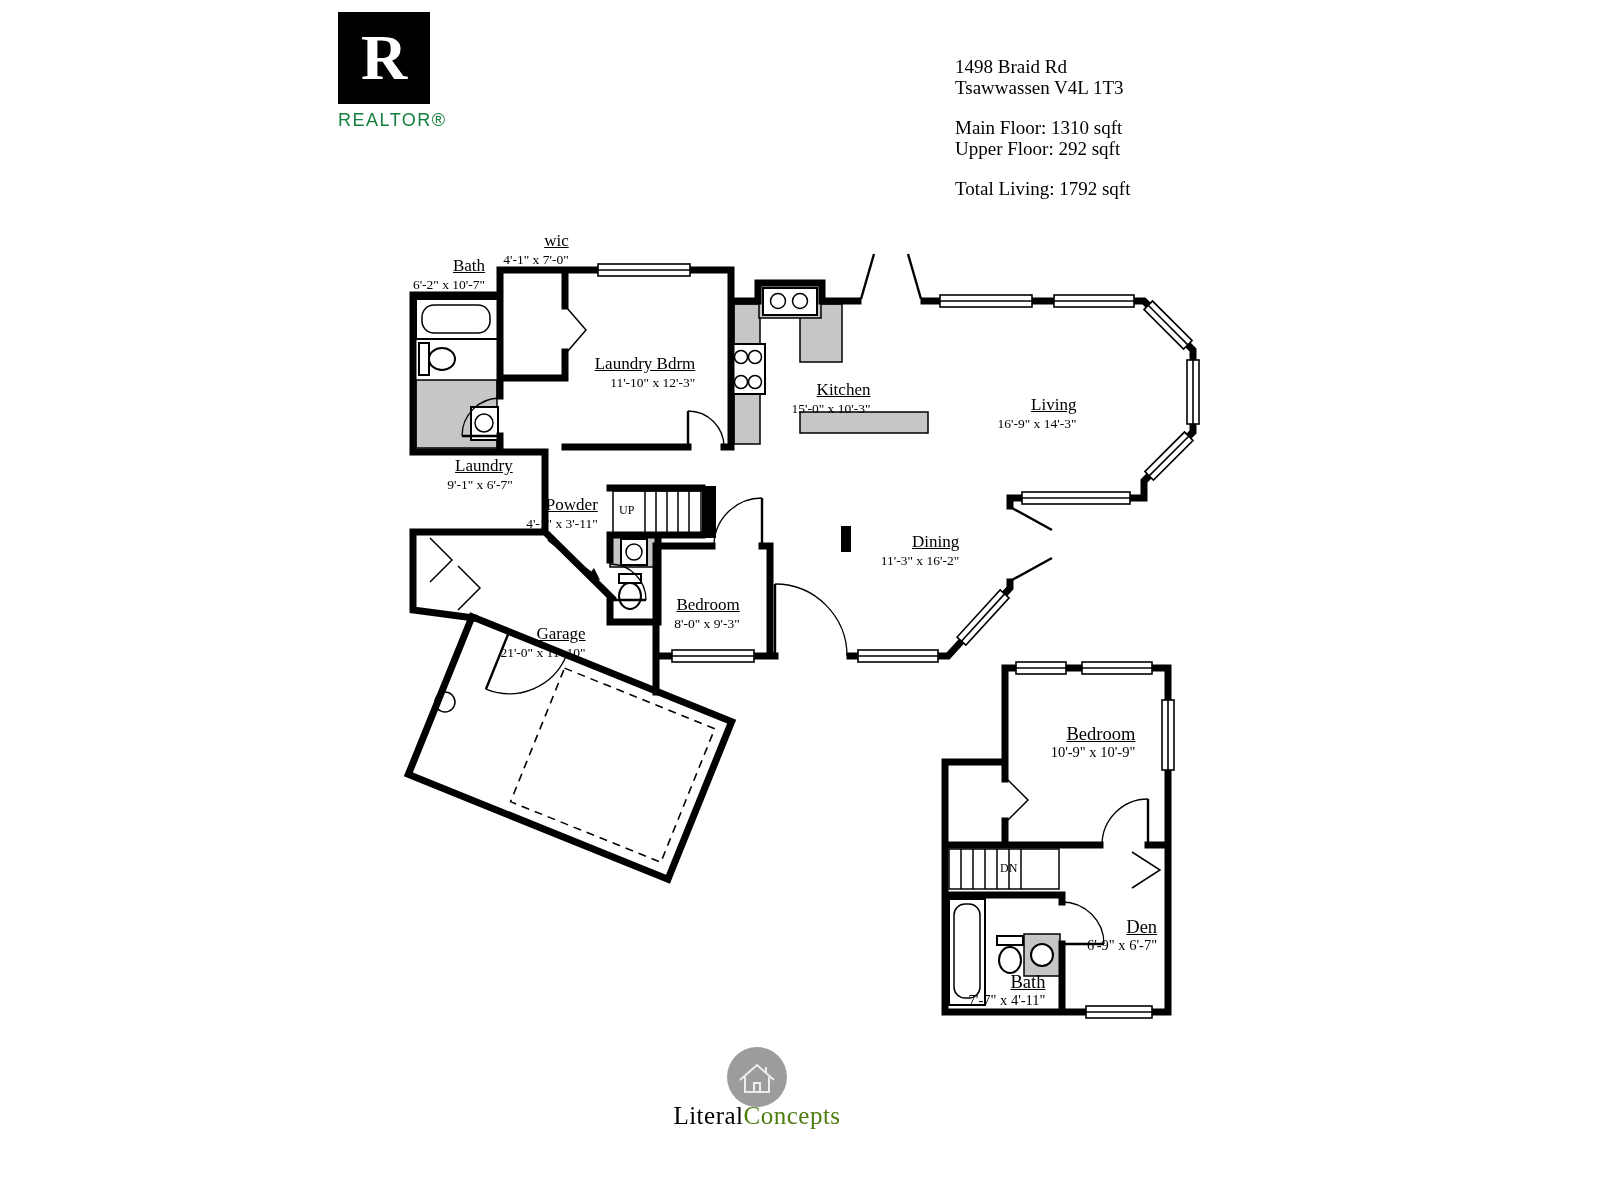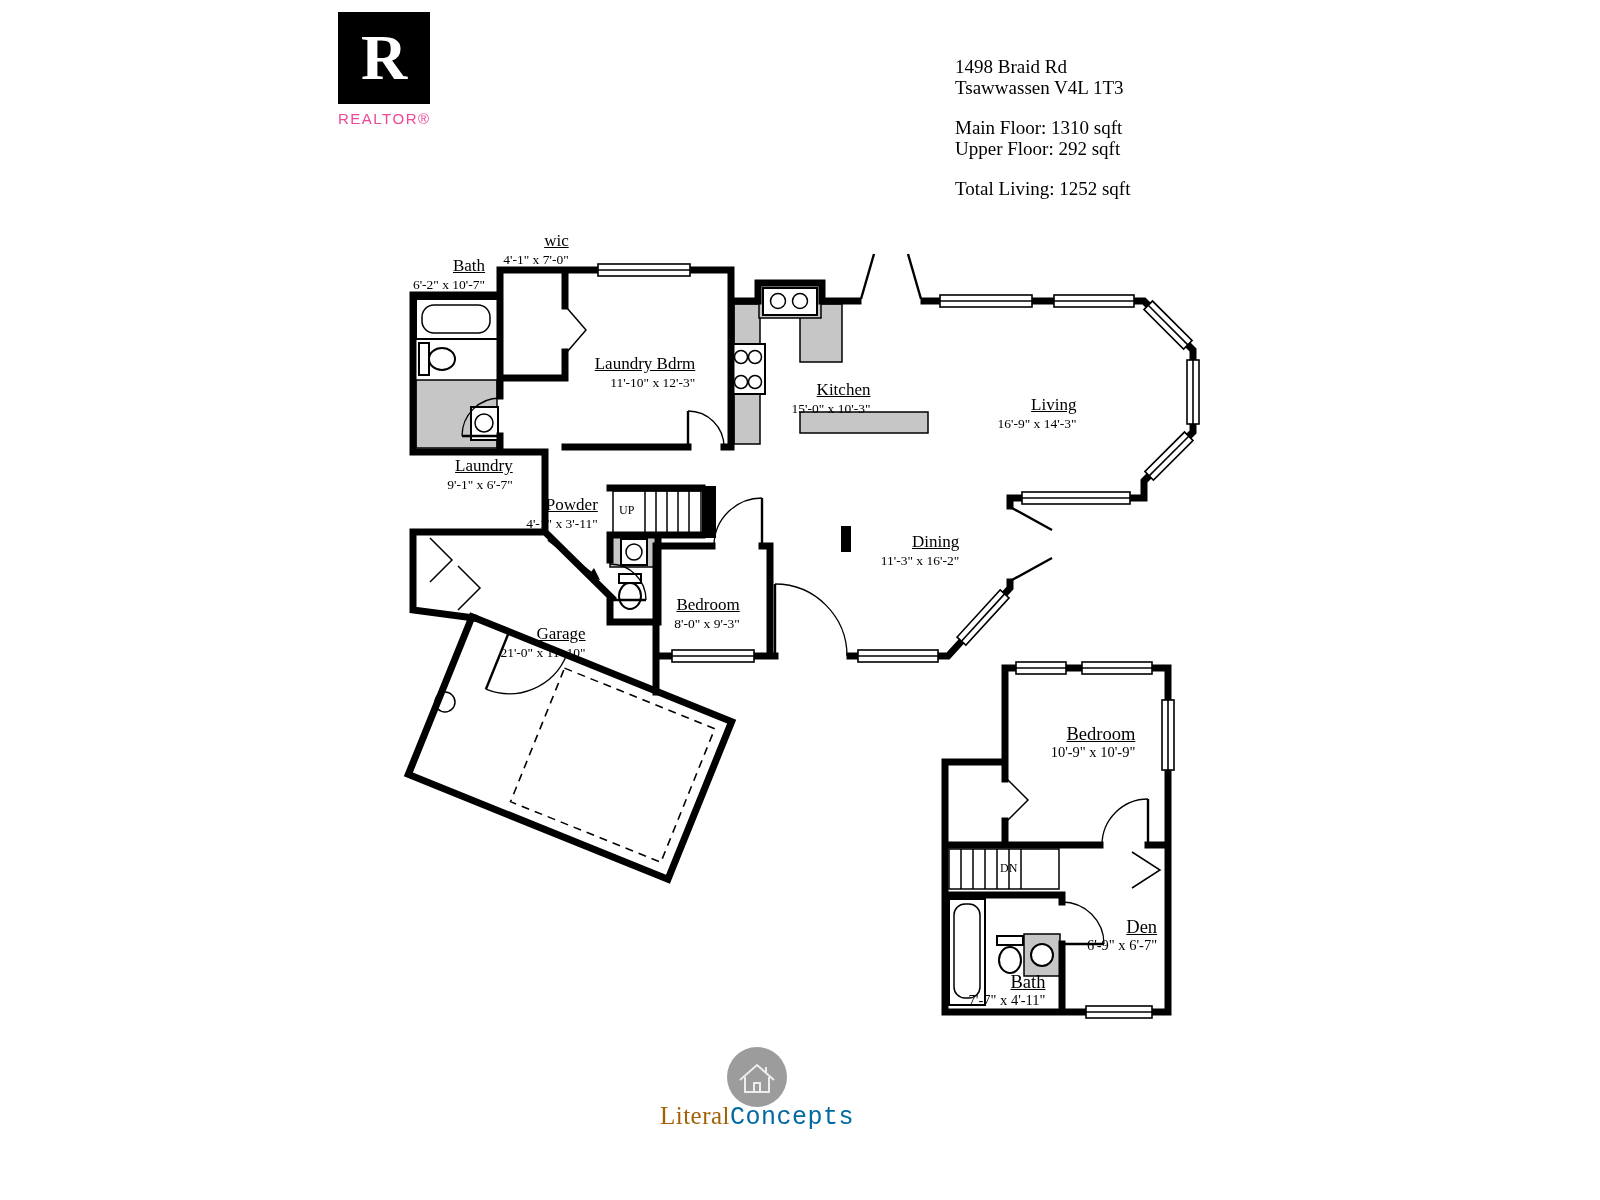--- a/index.html
+++ b/index.html
@@ -4,40 +4,40 @@
 <style>
   html,body{margin:0;padding:0;background:#fff;}
   .canvas{position:relative;width:1600px;height:1200px;background:#fff;overflow:hidden;
           font-family:"Liberation Serif",serif;color:#000;}
   .plan-svg{position:absolute;left:0;top:0;}
 
   
   .realtor{position:absolute;left:338px;top:12px;width:96px;}
   .realtor-square{width:92px;height:92px;background:#000;display:flex;align-items:center;justify-content:center;}
   .realtor-letter{color:#fff;font-size:64px;font-weight:bold;line-height:1;font-family:"Liberation Serif",serif;}
-  .realtor-word{margin-top:6px;font-size:15px;letter-spacing:1.5px;color:#ec4899;font-family:"Liberation Sans",sans-serif;}
+  .realtor-word{margin-top:6px;font-size:18px;letter-spacing:1.5px;color:#15803d;font-family:"Liberation Sans",sans-serif;}
 
   
   .addr{position:absolute;left:955px;top:56px;font-size:19px;line-height:21px;}
   .addr .gap{height:19px;}
   .addr div{white-space:nowrap;}
 
   
   .rlabel{position:absolute;transform:translateX(-50%);text-align:right;white-space:nowrap;}
   .rname{font-size:17px;text-decoration:underline;line-height:20px;}
   .rdims{font-size:13.5px;line-height:17px;}
   .lg .rname{font-size:18.5px;}
   .lg .rdims{font-size:14.5px;}
   .slabel{position:absolute;font-size:12px;}
 
   
   .brand-icon{position:absolute;left:757px;top:1046px;transform:translateX(-50%);}
   .brand{position:absolute;left:757px;top:1102px;transform:translateX(-50%);font-size:25px;letter-spacing:.5px;white-space:nowrap;}
-  .brand-a{color:#a16207;}
-  .brand-b{color:#0369a1;font-family:Liberation Mono, monospace;}
+  .brand-a{color:#000000;}
+  .brand-b{color:#4d7c0f;}
   .disclaimer{position:absolute;left:776px;top:1138px;transform:translateX(-50%);
               font-family:"Liberation Sans",sans-serif;font-size:14.5px;white-space:nowrap;}
   .disclaimer .std{font-size:17.5px;}
 
   
   .wall{stroke:#000;stroke-width:7;fill:none;stroke-linecap:square;stroke-linejoin:miter;}
   .solid{fill:#000;stroke:none;}
   .gray{fill:#c6c6c6;stroke:#000;stroke-width:1.5;}
   .fix{fill:#fff;stroke:#000;stroke-width:2;}
   .thin{fill:none;stroke:#000;stroke-width:1.5;}
@@ -274,21 +274,21 @@
     <div class="realtor-word">REALTOR®</div>
   </div>
 
   <div class="addr">
     <div>1498 Braid Rd</div>
     <div>Tsawwassen V4L 1T3</div>
     <div class="gap"></div>
     <div>Main Floor: 1310 sqft</div>
     <div>Upper Floor: 292 sqft</div>
     <div class="gap"></div>
-    <div>Total Living: 1252 sqft</div>
+    <div>Total Living: 1792 sqft</div>
   </div>
 
   <div class="rlabel" style="left:449px;top:256px">
     <div class="rname">Bath</div>
     <div class="rdims">6'-2" x 10'-7"</div>
   </div>
   <div class="rlabel" style="left:536px;top:231px">
     <div class="rname">wic</div>
     <div class="rdims">4'-1" x 7'-0"</div>
   </div>

